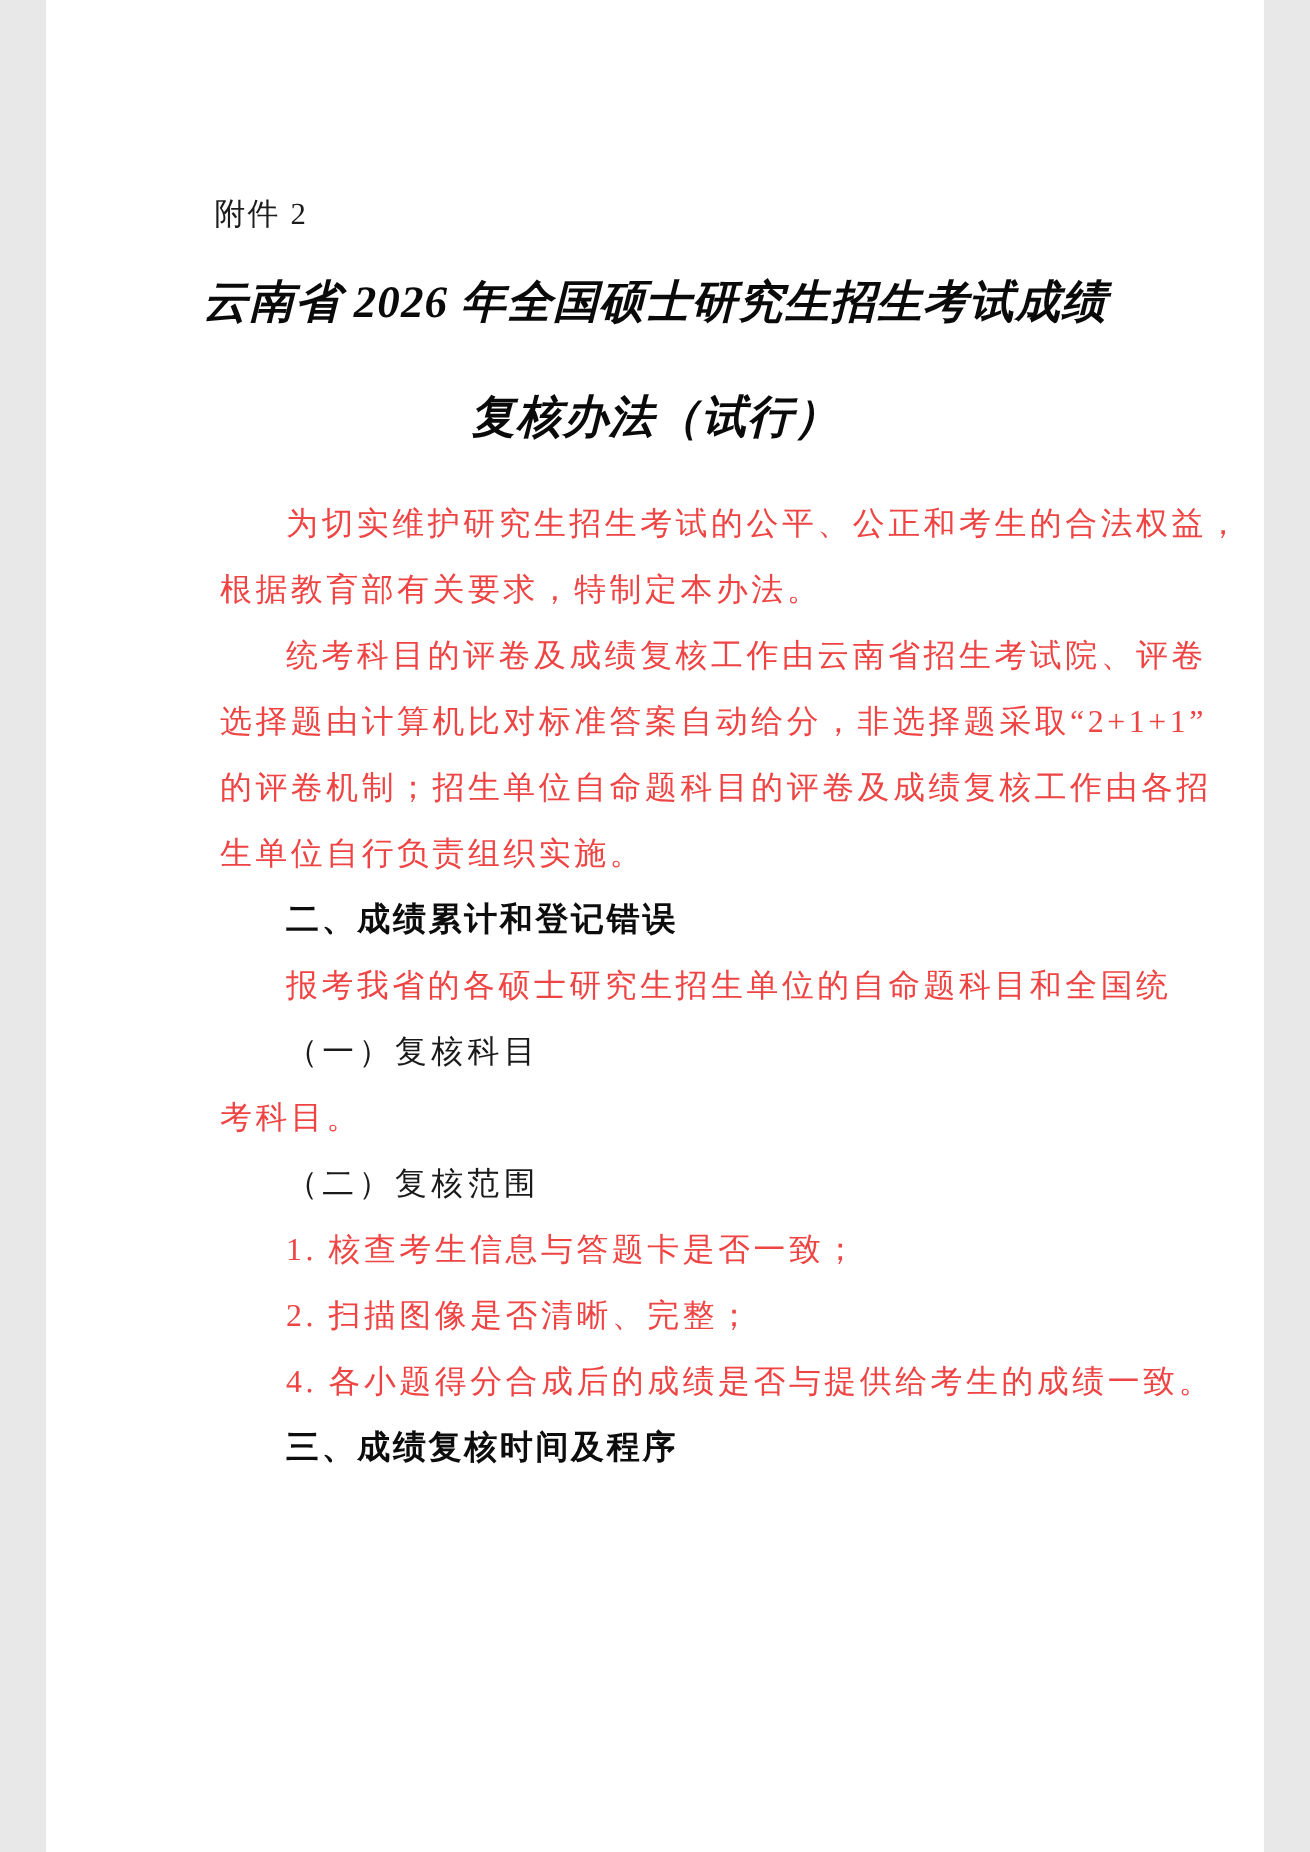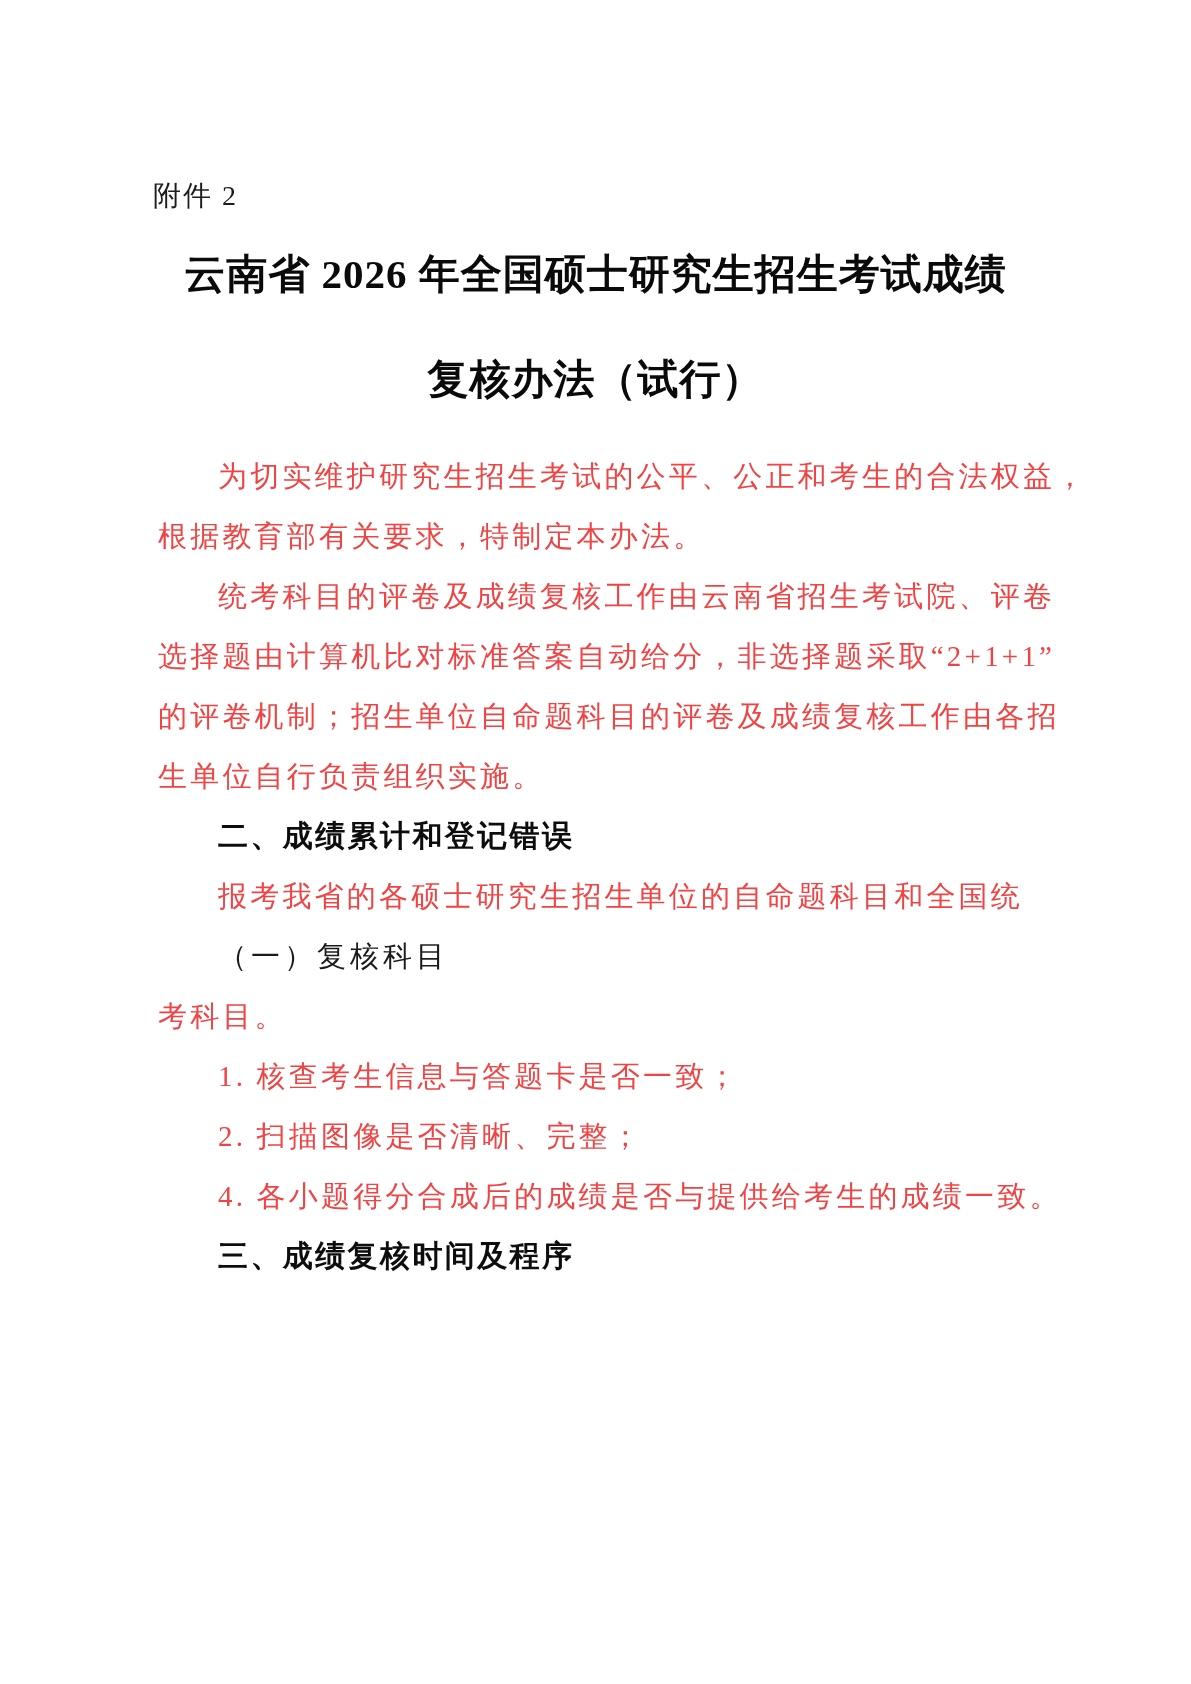--- a/index.html
+++ b/index.html
@@ -1,34 +1,35 @@
 <!DOCTYPE html>
 <html><head>
 <meta charset="utf-8">
 <style>
   html,body { margin:0; padding:0; background:#e8e8e8; }
   .page {
     position:relative;
-    width:1191px; height:1684px;
+    width:1107px; height:1684px;
     margin:0 auto;
     background:#ffffff;
     overflow:hidden;
     font-family:"Liberation Serif","DejaVu Serif",serif;
   }
   .attachment {
     position:absolute; left:153px; top:178px;
     font-size:28px; line-height:36px; color:#1c1c1c;
     letter-spacing:2px;
   }
   .title-line {
     position:absolute; left:0; width:100%;
     text-align:center;
     font-size:41px; line-height:56px;
     font-weight:700; color:#0a0a0a;
     letter-spacing:1px;
+    font-style:italic;
   }
   .title-line-1 { top:246px; }
   .title-line-2 { top:333px;margin-top:18px; }
   .content {
     position:absolute; left:158px; top:446px; width:903px;
   }
   .ln {
     height:60px; line-height:60px;
     font-size:29px; letter-spacing:3.2px;
     color:#ef4444;
@@ -64,20 +65,21 @@
     <div class="ln indent">为切实维护研究生招生考试的公平、公正和考生的合法权益，</div>
     <div class="ln">根据教育部有关要求，特制定本办法。</div>
     <div class="ln indent">统考科目的评卷及成绩复核工作由云南省招生考试院、评卷</div>
     <div class="ln">选择题由计算机比对标准答案自动给分，非选择题采取“2+1+1”</div>
     <div class="ln">的评卷机制；招生单位自命题科目的评卷及成绩复核工作由各招</div>
     <div class="ln">生单位自行负责组织实施。</div>
     <div class="ln indent bold-head">二、成绩累计和登记错误</div>
     <div class="ln indent">报考我省的各硕士研究生招生单位的自命题科目和全国统</div>
     <div class="ln indent kai">（一）复核科目</div>
     <div class="ln">考科目。</div>
+    <div class="ln indent kai">（二）复核范围</div>
     <div class="ln indent">1. 核查考生信息与答题卡是否一致；</div>
     <div class="ln indent">2. 扫描图像是否清晰、完整；</div>
     <div class="ln indent">4. 各小题得分合成后的成绩是否与提供给考生的成绩一致。</div>
     <div class="ln indent bold-head">三、成绩复核时间及程序</div>
   </div>
 
   <div class="watermark">高考直通车</div>
 
 </div>
 

